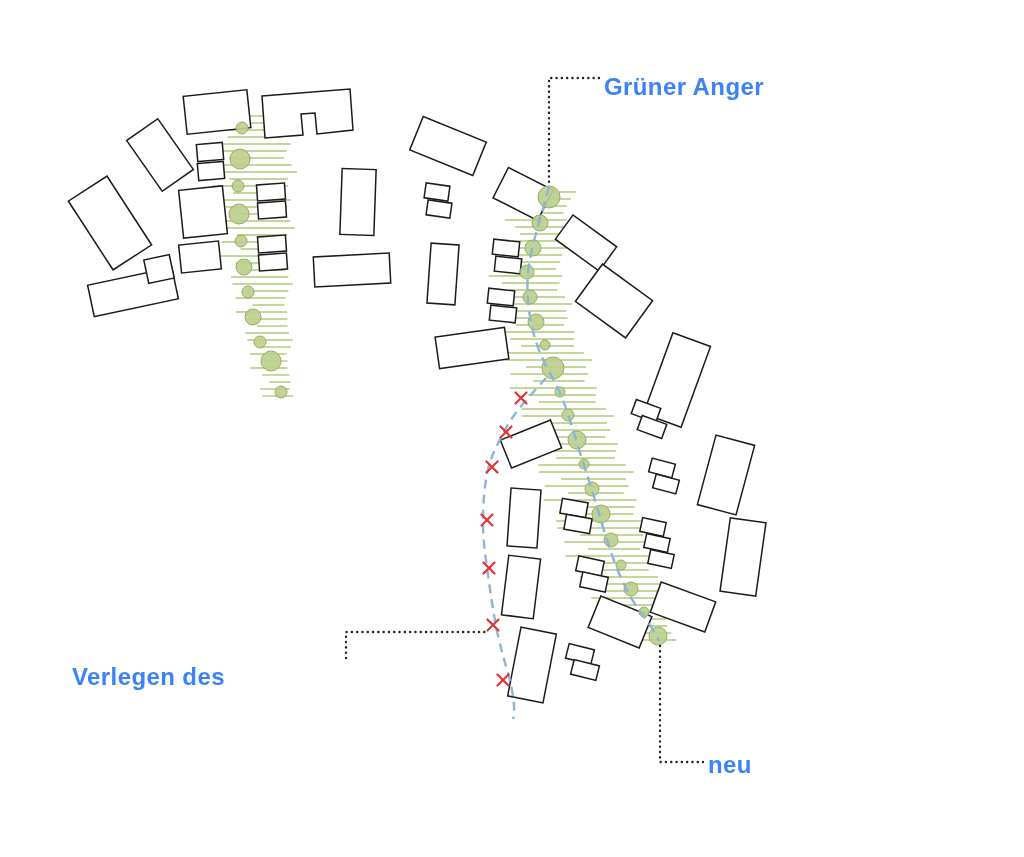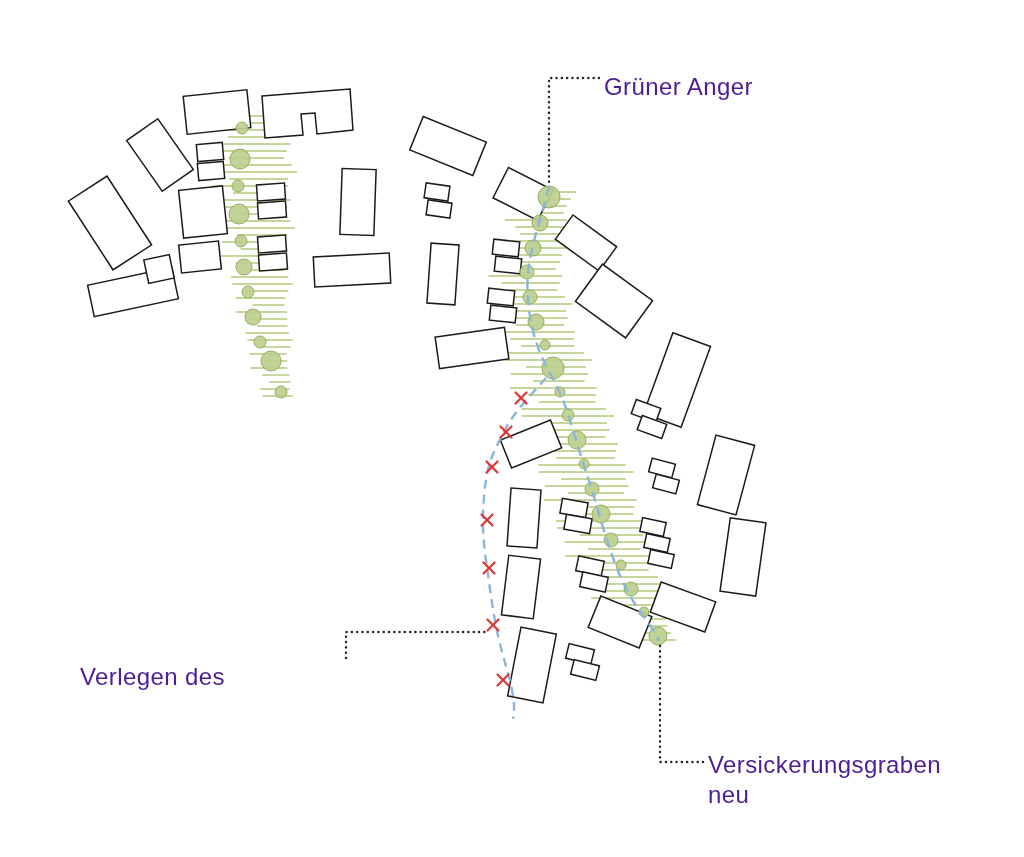--- a/index.html
+++ b/index.html
@@ -2,25 +2,25 @@
 <html><head>
 <meta charset="utf-8">
 <style>
   html,body{margin:0;padding:0;}
   body{
     width:1024px;height:857px;position:relative;background:#ffffff;
     font-family:"Liberation Sans", sans-serif;overflow:hidden;
   }
   .plan-svg{position:absolute;top:0;left:0;}
   .map-label{
-    position:absolute;color:#4c1d95;font-size:24px;line-height:30px;
-    letter-spacing:.4px;white-space:nowrap;
+    position:absolute;color:#3b82f6;font-size:24px;line-height:30px;
+    letter-spacing:.4px;white-space:nowrap;font-weight:bold;
   }
   .label-gruener-anger{left:604px;top:72px;}
-  .label-verlegen{left:80px;top:662px;}
+  .label-verlegen{left:72px;top:662px;}
   .label-neu{left:708px;top:750px;}
   .ditch{fill:none;stroke:#8cb4da;stroke-width:2.4px;}
   .ditch-new{stroke-dasharray:10 6;}
   .ditch-old{stroke-dasharray:9 6;}
   .leader{fill:none;stroke:#222222;stroke-width:2.4px;stroke-dasharray:0.1 5.2;stroke-linecap:round;}
 </style>
 </head>
 <body>
 
 <svg class="plan-svg" width="1024" height="857" viewBox="0 0 1024 857">
@@ -259,15 +259,14 @@
 
 <div class="map-label label-gruener-anger">
   <span>Grüner Anger</span>
 </div>
 
 <div class="map-label label-verlegen">
   <div>Verlegen des</div>
 </div>
 
 <div class="map-label label-neu">
-  <div>Versickerungsgraben</div>
   <div>neu</div>
 </div>
 
 </body></html>

